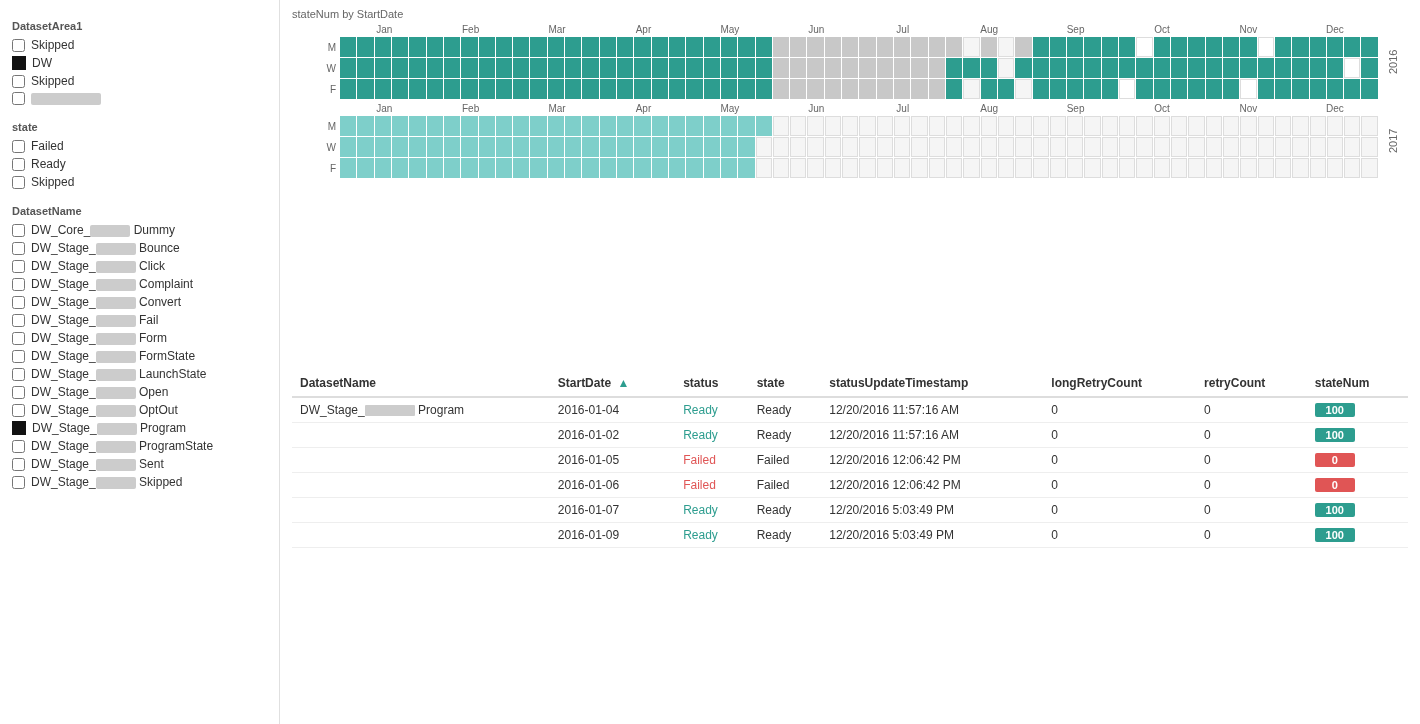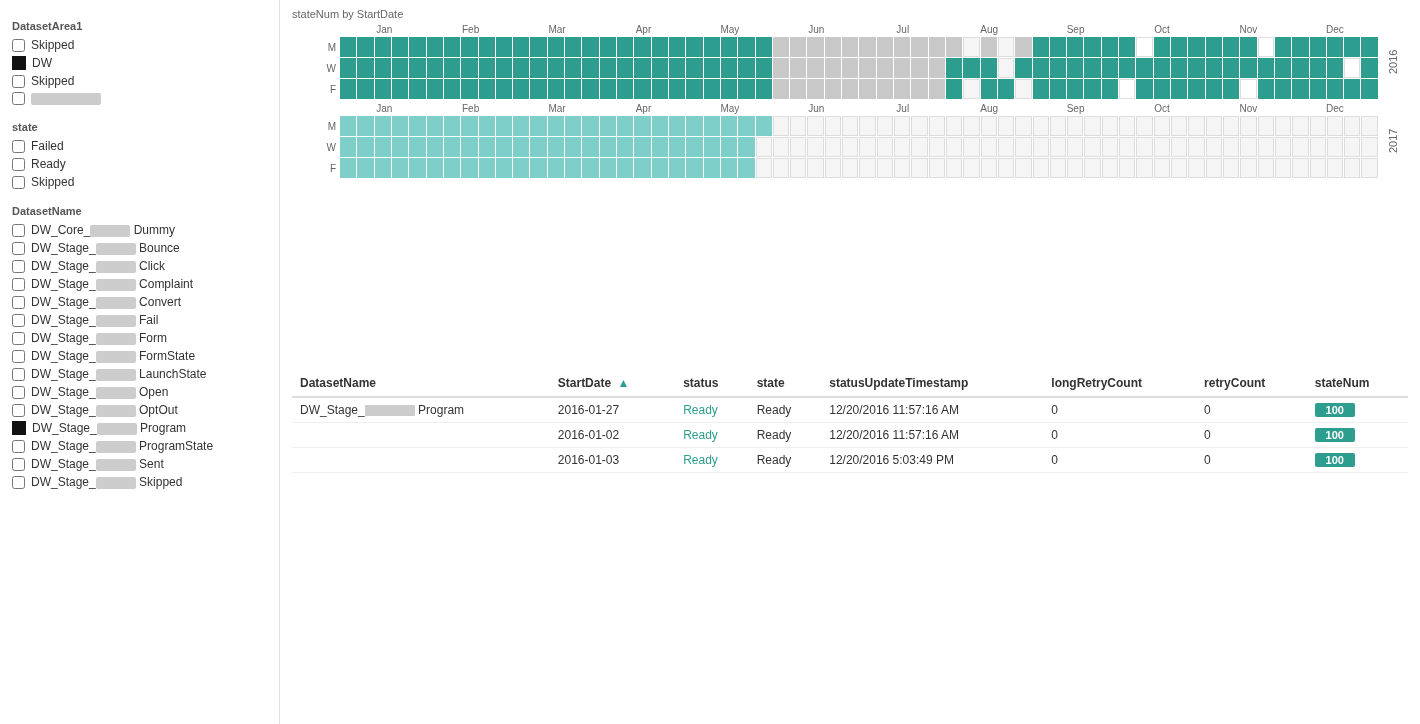--- a/index.html
+++ b/index.html
@@ -585,41 +585,71 @@
           <th>state</th>
           <th>statusUpdateTimestamp</th>
           <th>longRetryCount</th>
           <th>retryCount</th>
           <th>stateNum</th>
         </tr>
       </thead>
       <tbody id="table-body">
       <tr>
             <td>DW_Stage_<span style="display:inline-block;background:#ccc;width:50px;height:11px;vertical-align:middle;border-radius:1px;"></span> Program</td>
-            <td>2016-01-27</td>
+            <td>2016-01-04</td>
             <td><span class="status-ready">Ready</span></td>
             <td>Ready</td>
             <td>12/20/2016 11:57:16 AM</td>
             <td>0</td>
             <td>0</td>
             <td><span class="state-num-cell state-teal">100</span></td>
           </tr>
           <tr>
             <td></td>
             <td>2016-01-02</td>
             <td><span class="status-ready">Ready</span></td>
             <td>Ready</td>
             <td>12/20/2016 11:57:16 AM</td>
             <td>0</td>
             <td>0</td>
             <td><span class="state-num-cell state-teal">100</span></td>
           </tr>
           <tr>
             <td></td>
-            <td>2016-01-03</td>
+            <td>2016-01-05</td>
+            <td><span class="status-failed">Failed</span></td>
+            <td>Failed</td>
+            <td>12/20/2016 12:06:42 PM</td>
+            <td>0</td>
+            <td>0</td>
+            <td><span class="state-num-cell state-red">0</span></td>
+          </tr>
+          <tr>
+            <td></td>
+            <td>2016-01-06</td>
+            <td><span class="status-failed">Failed</span></td>
+            <td>Failed</td>
+            <td>12/20/2016 12:06:42 PM</td>
+            <td>0</td>
+            <td>0</td>
+            <td><span class="state-num-cell state-red">0</span></td>
+          </tr>
+          <tr>
+            <td></td>
+            <td>2016-01-07</td>
+            <td><span class="status-ready">Ready</span></td>
+            <td>Ready</td>
+            <td>12/20/2016 5:03:49 PM</td>
+            <td>0</td>
+            <td>0</td>
+            <td><span class="state-num-cell state-teal">100</span></td>
+          </tr>
+          <tr>
+            <td></td>
+            <td>2016-01-09</td>
             <td><span class="status-ready">Ready</span></td>
             <td>Ready</td>
             <td>12/20/2016 5:03:49 PM</td>
             <td>0</td>
             <td>0</td>
             <td><span class="state-num-cell state-teal">100</span></td>
           </tr>
         </tbody>
     </table>
   </div>

